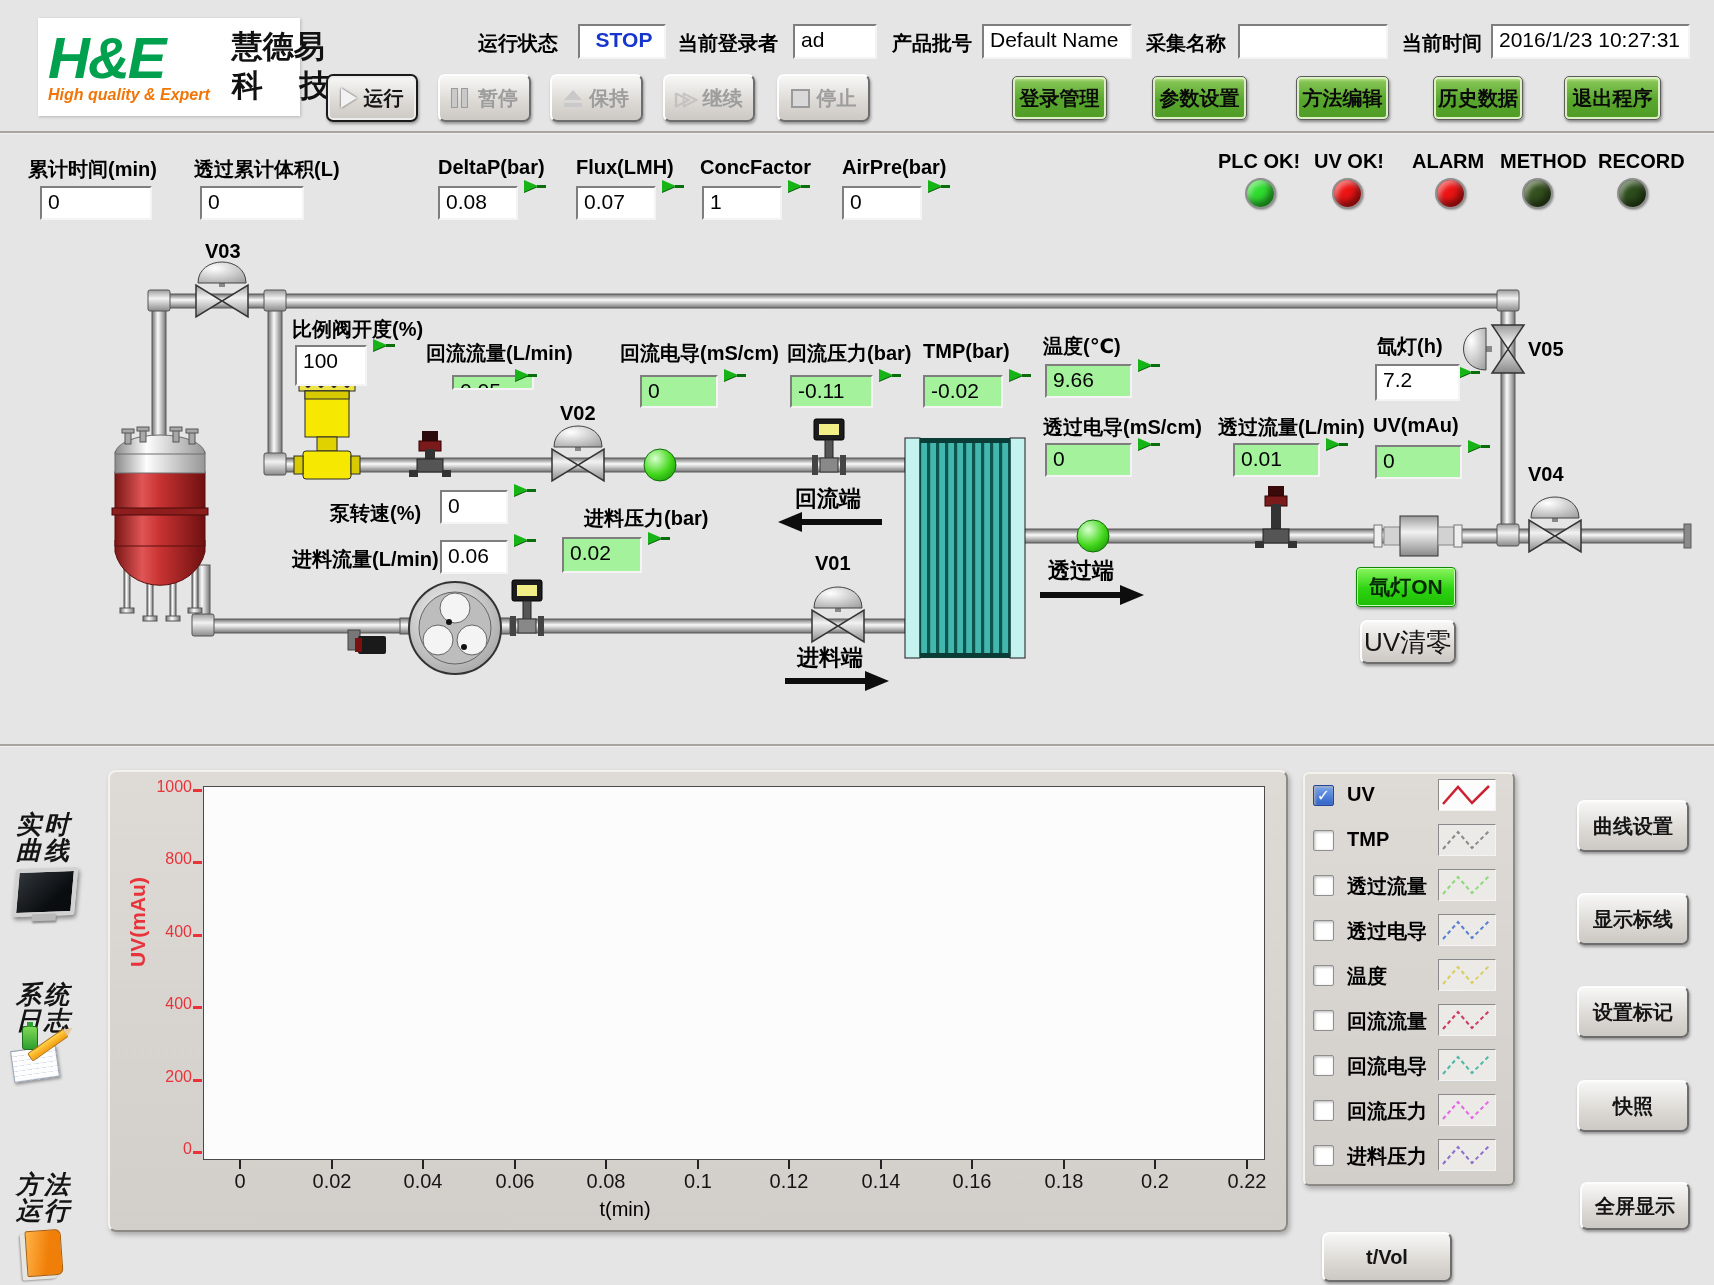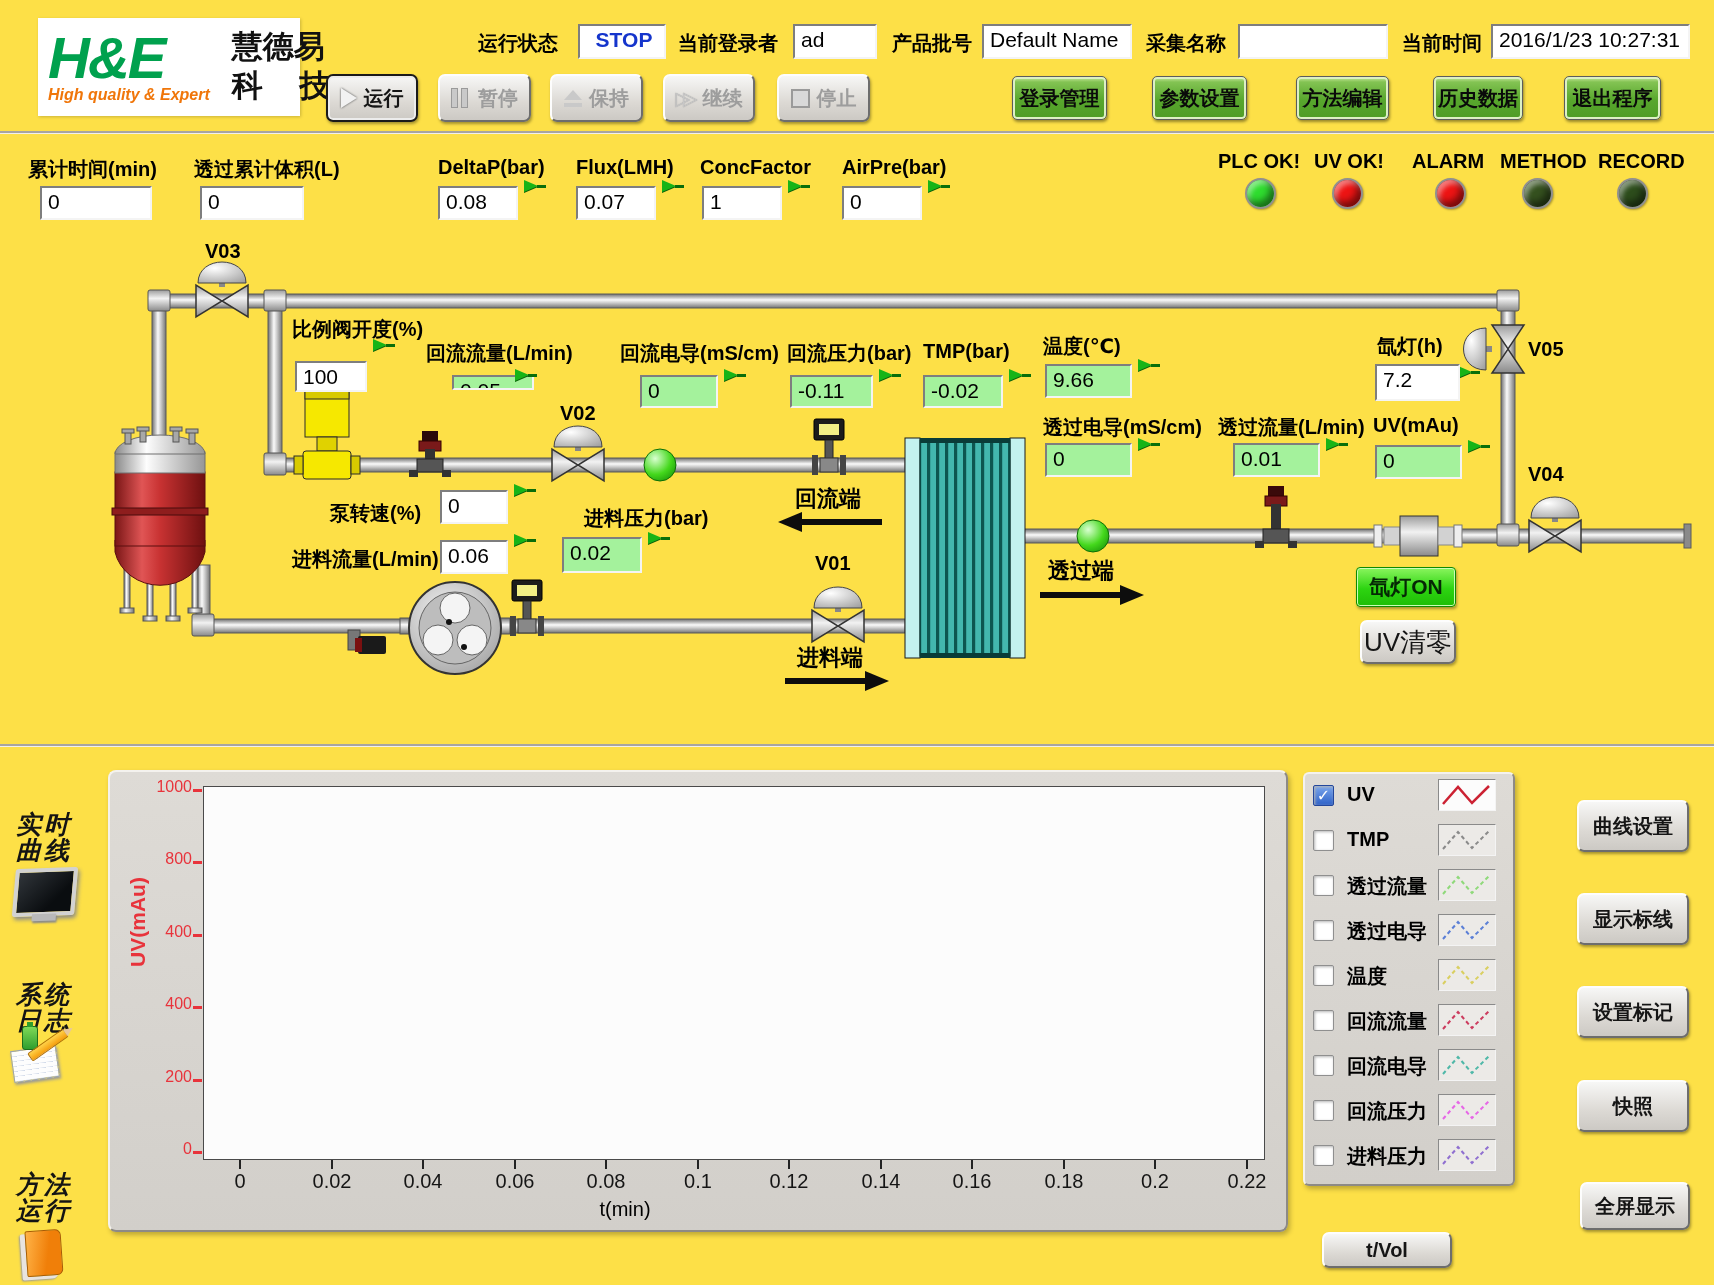--- a/index.html
+++ b/index.html
@@ -1,16 +1,16 @@
 <!DOCTYPE html>
 <html><head>
 <meta charset="utf-8">
 <style>
   html,body{margin:0;padding:0;background:#b9b6b1;}
-  #root{position:relative;width:1714px;height:1285px;background:#fde047;
+  #root{position:relative;width:1714px;height:1285px;background:#e5e5e5;
         font-family:"Liberation Sans","DejaVu Sans",sans-serif;overflow:hidden;}
   #pipes{position:absolute;left:0;top:0;z-index:1;}
   .abs{position:absolute;z-index:2;}
   .lbl{font-size:20px;color:#000;white-space:nowrap;}
   .b{font-weight:bold;}
   .fld{background:#fff;border:2px solid;border-color:#7e7e7e #f4f4f4 #f4f4f4 #7e7e7e;
        font-size:21px;color:#000;padding:2px 0 0 6px;box-sizing:border-box;
        white-space:nowrap;overflow:hidden;}
   .fld.green{background:#a4f29c;}
   .fld.center{text-align:center;padding-left:4px;}
@@ -389,21 +389,21 @@
 <div class="abs led" style="left: 1617px; top: 178px; background: rgb(45, 77, 28);"></div>
 
 <div class="abs lbl b" style="left:205px;top:240px">V03</div>
 <div class="abs lbl b" style="left:560px;top:402px">V02</div>
 <div class="abs lbl b" style="left:815px;top:552px">V01</div>
 <div class="abs lbl b" style="left:1528px;top:463px">V04</div>
 <div class="abs lbl b" style="left:1528px;top:338px">V05</div>
 <div class="abs flag" style="left:1458px;top:364px"></div>
 
 <div class="abs lbl b" style="left:292px;top:316px">比例阀开度(%)</div>
-<div class="abs fld" style="left:295px;top:361px;width:72px;height:31px">100</div>
+<div class="abs fld" style="left:295px;top:345px;width:72px;height:41px">100</div>
 <div class="abs flag" style="left:373px;top:337px"></div>
 
 <div class="abs lbl b" style="left:426px;top:340px">回流流量(L/min)</div>
 <div class="abs fld green" style="left:452px;top:375px;width:82px;height:15px">0.05</div>
 <div class="abs flag" style="left:515px;top:367px"></div>
 
 <div class="abs lbl b" style="left:620px;top:340px">回流电导(mS/cm)</div>
 <div class="abs fld green" style="left:640px;top:375px;width:78px;height:33px">0</div>
 <div class="abs flag" style="left:724px;top:367px"></div>
 
@@ -592,15 +592,15 @@
 <div class="abs zig" style="left:1438px;top:1139px;width:58px;height:32px">
   <svg width="56" height="30">
         <polyline points="4,24 19,7 33,23 50,6" fill="none" stroke-width="2" stroke-dasharray="4,3" stroke="#8f6fd0"></polyline>
       </svg></div>
 
 <div class="abs btn3d" style="left:1577px;top:800px;width:112px;height:52px">曲线设置</div>
 <div class="abs btn3d" style="left:1577px;top:893px;width:112px;height:52px">显示标线</div>
 <div class="abs btn3d" style="left:1577px;top:986px;width:112px;height:52px">设置标记</div>
 <div class="abs btn3d" style="left:1577px;top:1080px;width:112px;height:52px">快照</div>
 <div class="abs btn3d" style="left:1580px;top:1182px;width:110px;height:48px">全屏显示</div>
-<div class="abs btn3d" style="left:1322px;top:1232px;width:130px;height:36px">t/Vol</div>
+<div class="abs btn3d" style="left:1322px;top:1232px;width:130px;height:50px">t/Vol</div>
 
 </div>
 
 </body></html>

